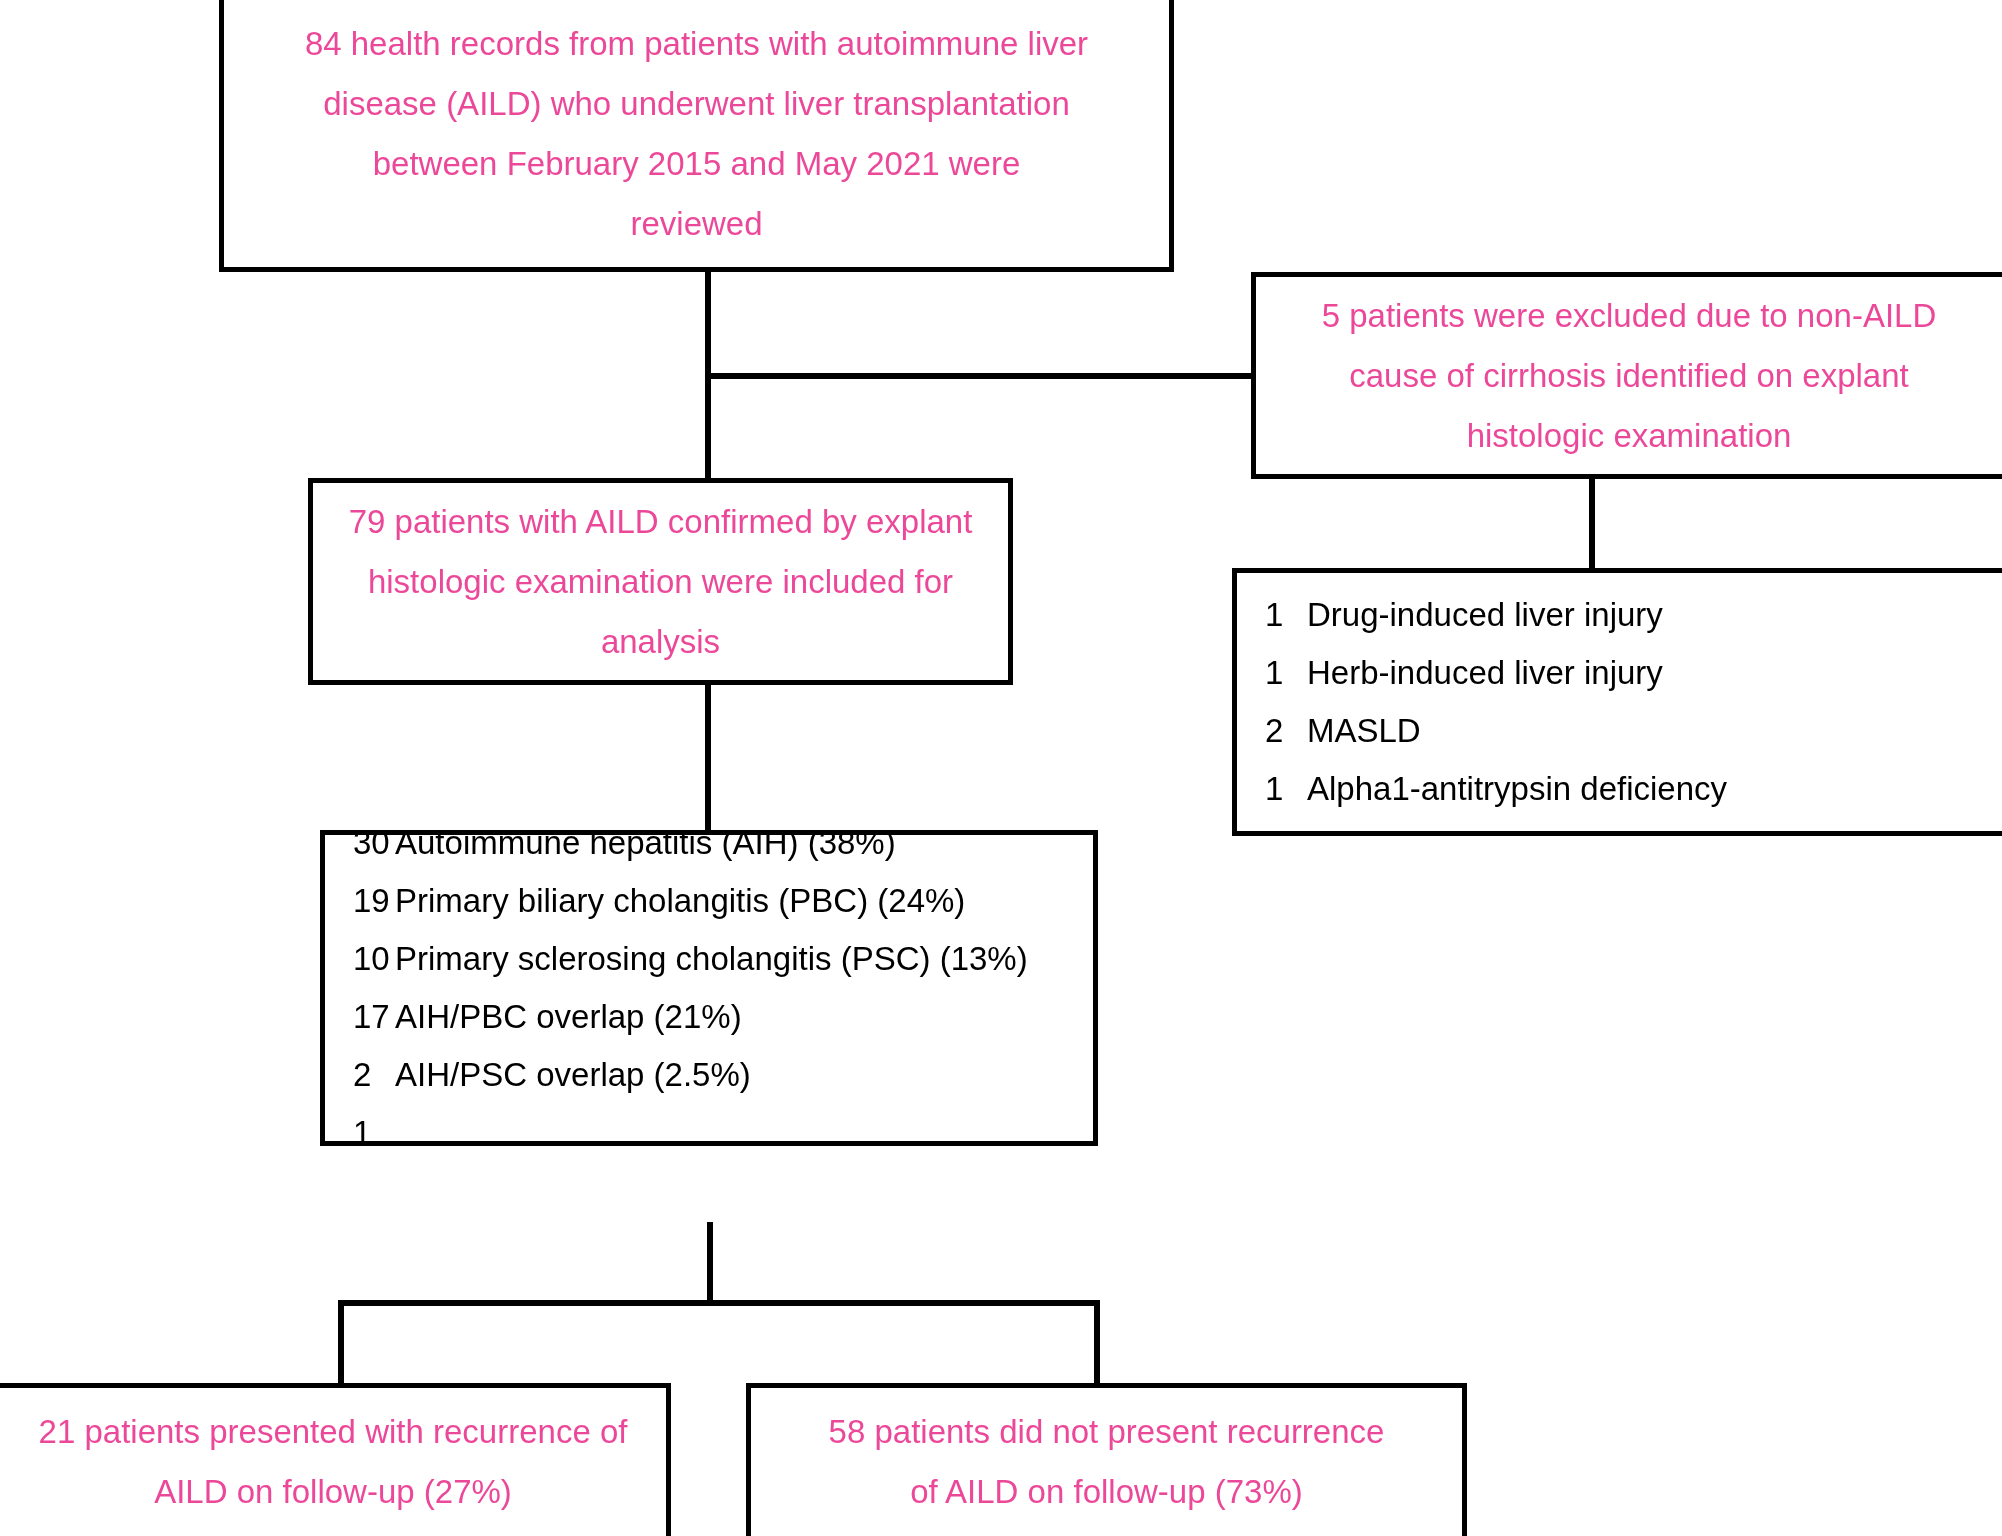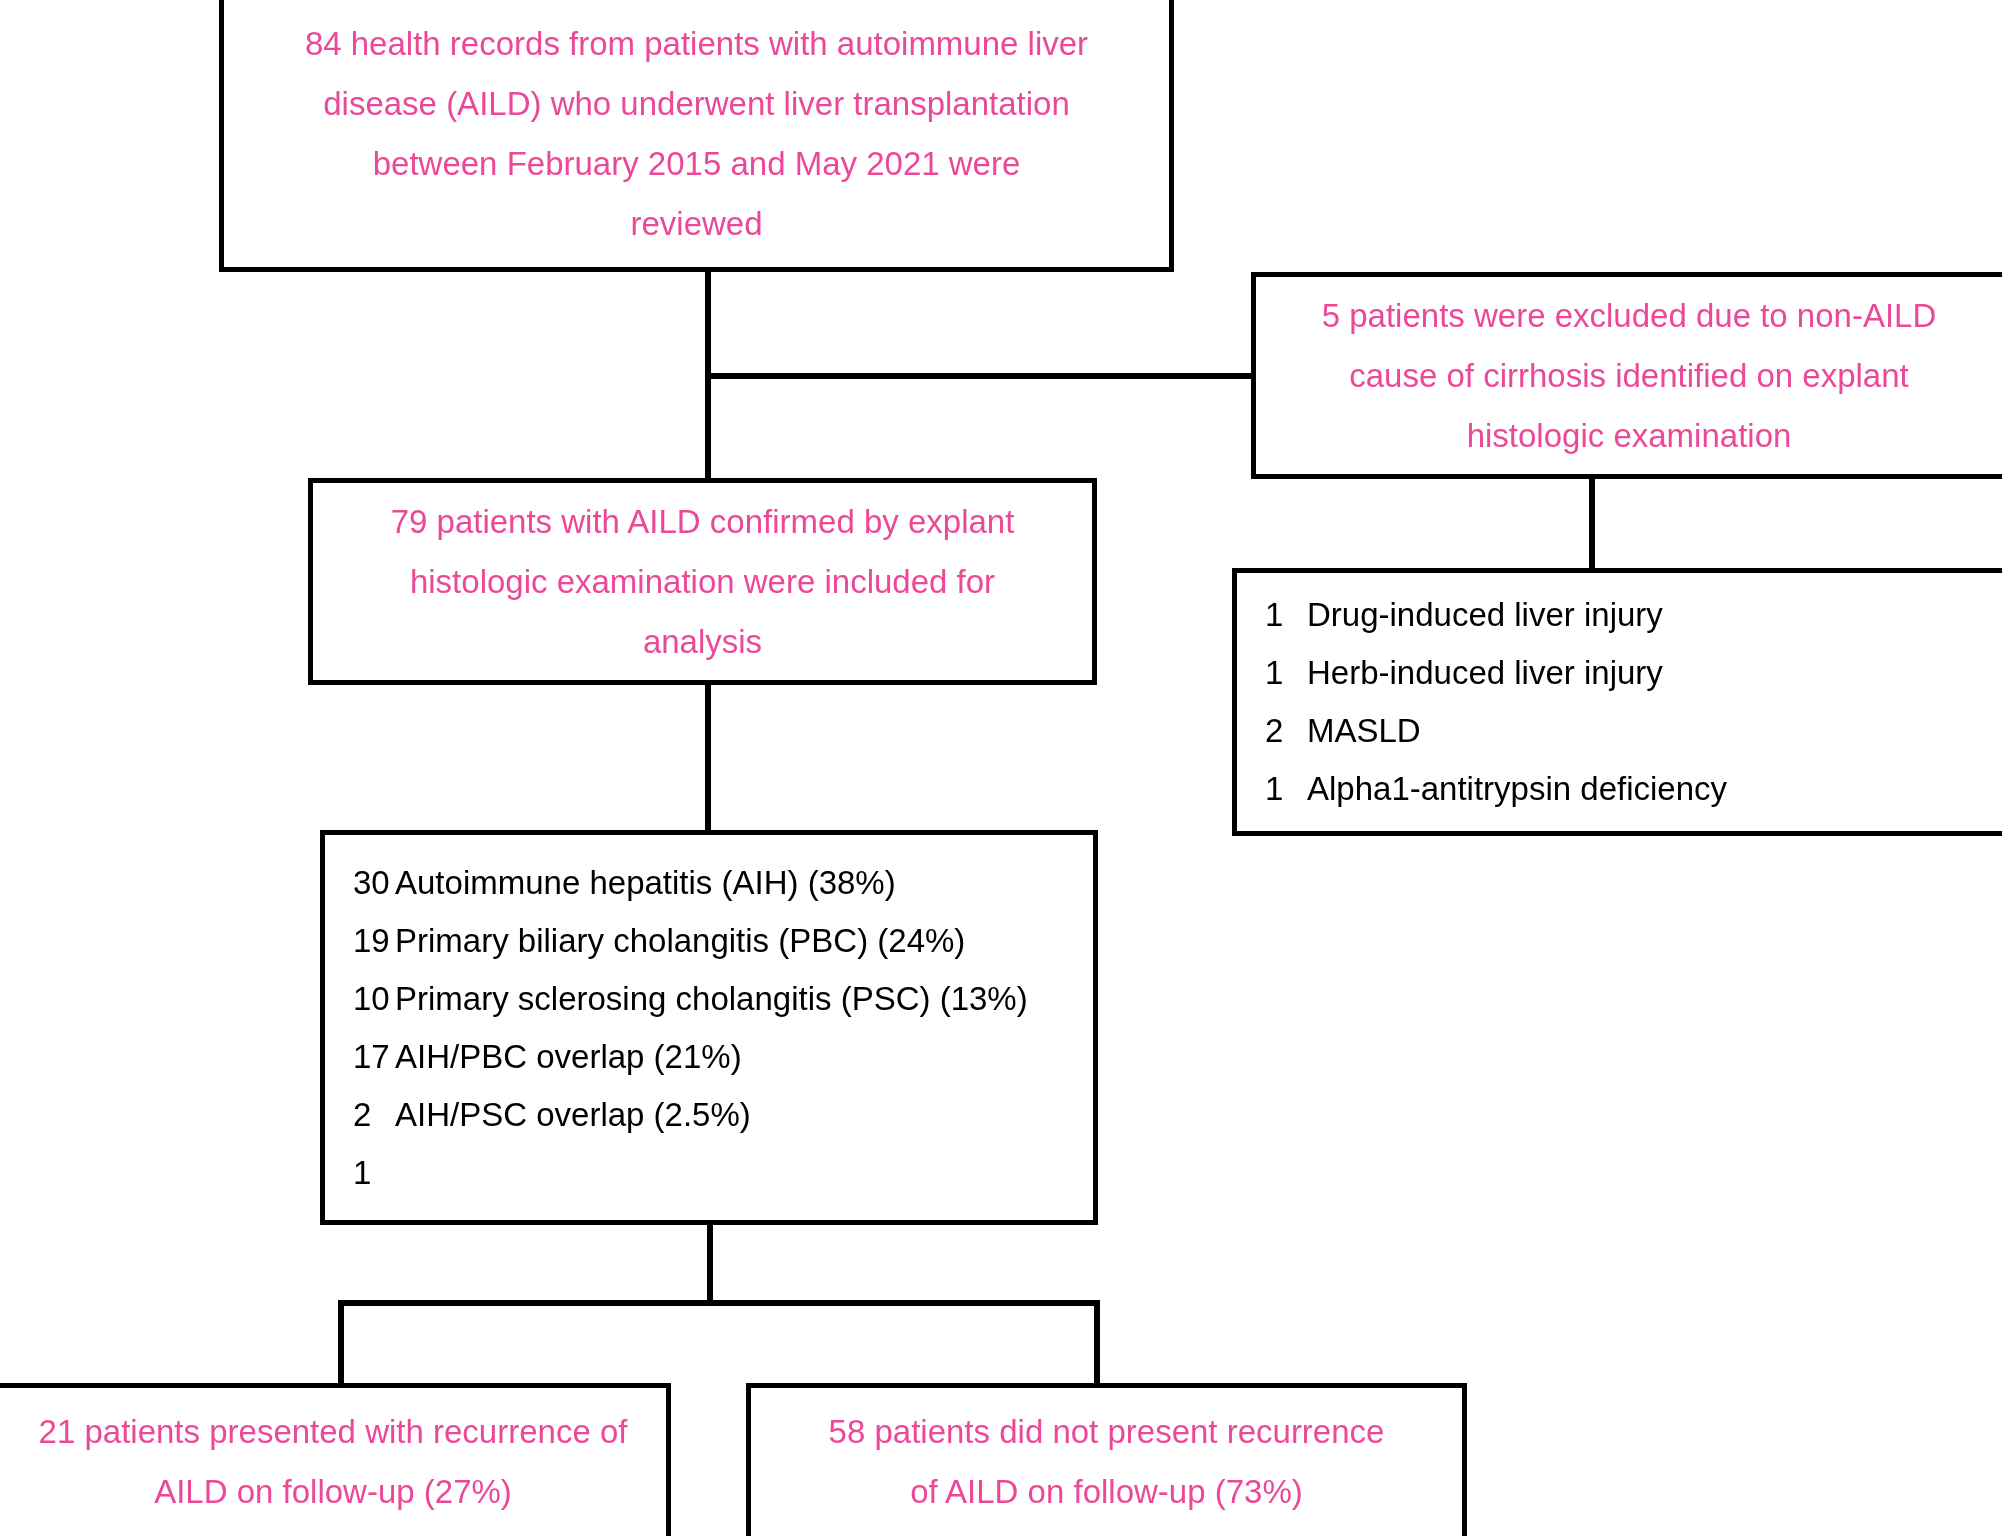--- a/index.html
+++ b/index.html
@@ -103,27 +103,27 @@
     <div class="list-row">
       <span class="list-num">2</span>
       <span class="list-label">MASLD</span>
     </div>
     <div class="list-row">
       <span class="list-num">1</span>
       <span class="list-label">Alpha1-antitrypsin deficiency</span>
     </div>
   </div>
 
-  <div class="box centered" style="left:308px; top:478px; width:789px; height:207px;">
+  <div class="box centered" style="left:308px; top:478px; width:705px; height:207px;">
     <div class="line-c">79 patients with AILD confirmed by explant</div>
     <div class="line-c">histologic examination were included for</div>
     <div class="line-c">analysis</div>
   </div>
 
-  <div class="box listbox" style="left:320px; top:830px; width:778px; height:395px;">
+  <div class="box listbox" style="left:320px; top:830px; width:778px; height:316px;">
     <div class="list-row">
       <span class="list-num">30</span>
       <span class="list-label">Autoimmune hepatitis (AIH) (38%)</span>
     </div>
     <div class="list-row">
       <span class="list-num">19</span>
       <span class="list-label">Primary biliary cholangitis (PBC) (24%)</span>
     </div>
     <div class="list-row">
       <span class="list-num">10</span>

